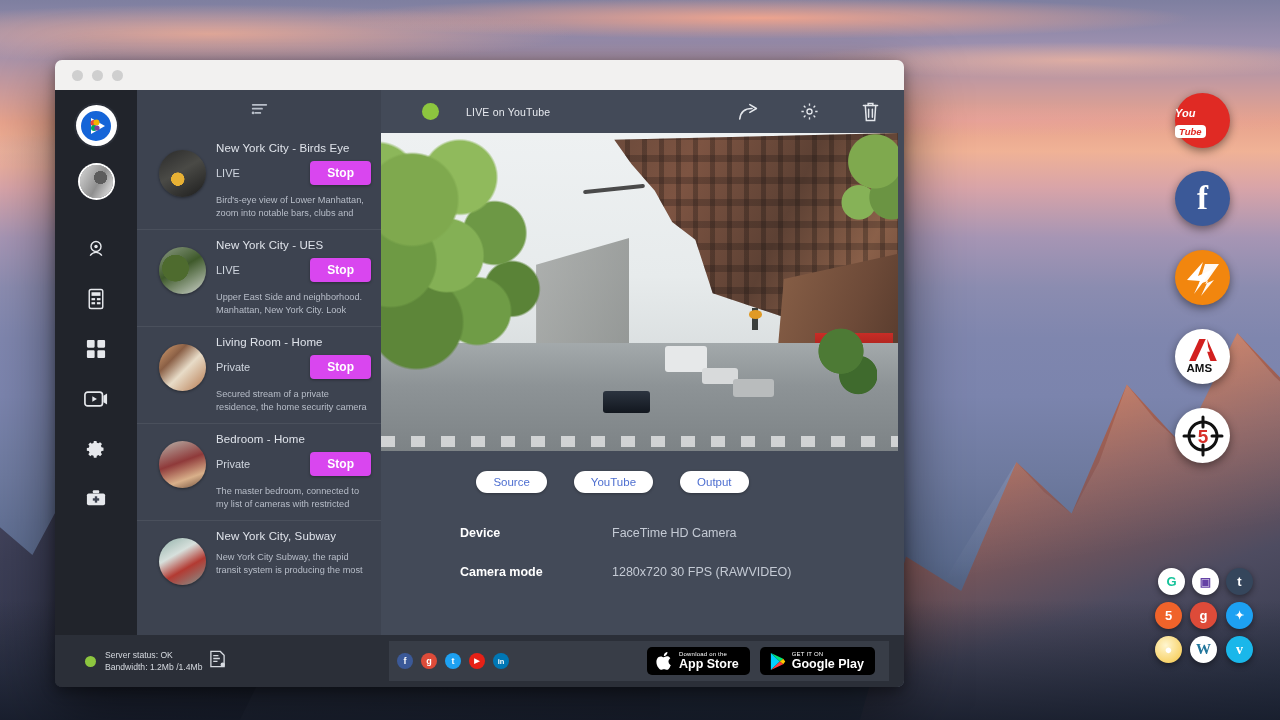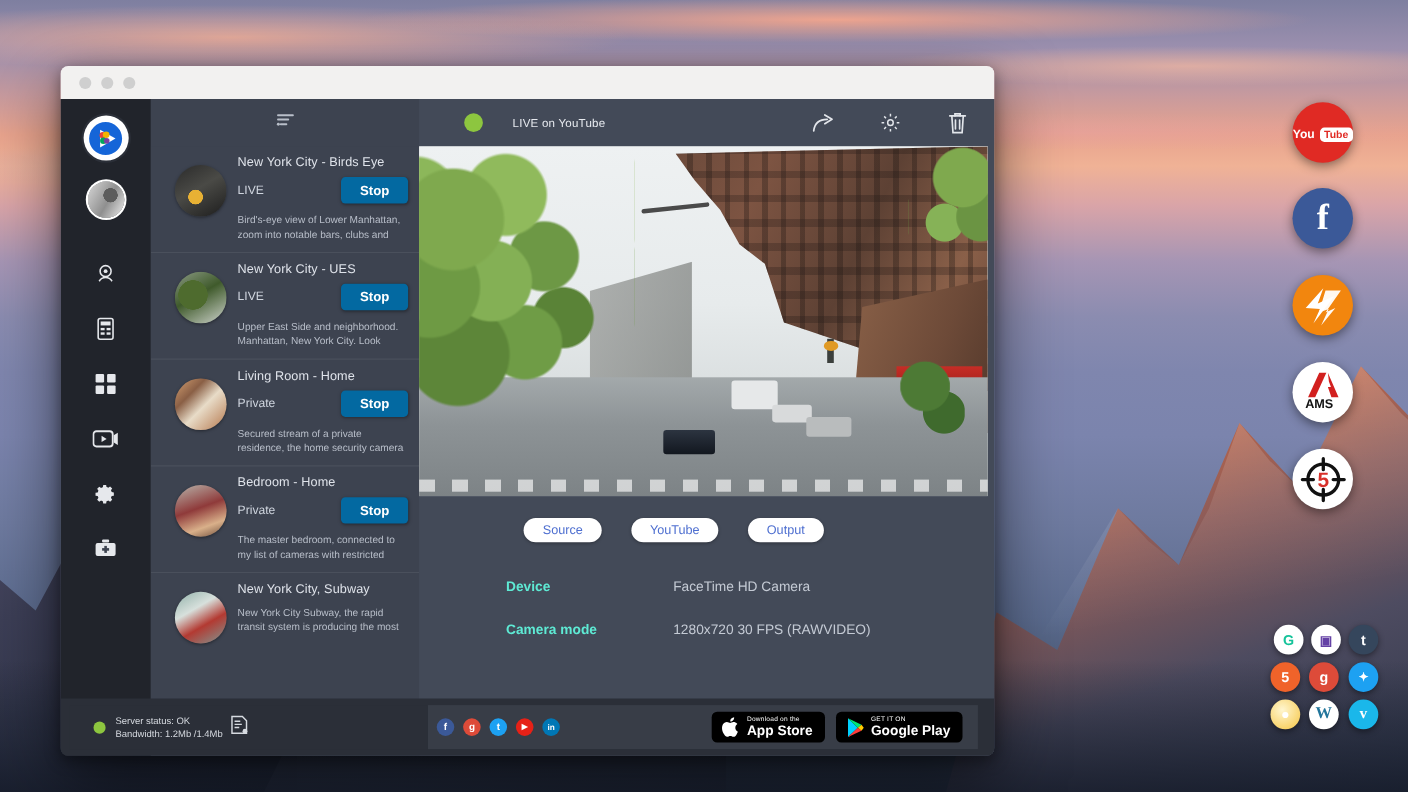--- a/index.html
+++ b/index.html
@@ -178,21 +178,21 @@
   .thumb-5 { background:
       linear-gradient(150deg,#8fb0a8 0%, #d7e0dc 35%, #b33a32 62%, #7f9a95 100%); }
   .cam-info { flex:1; min-width:0; }
   .cam-name {
     color:#dfe3ea; font-size:11.5px; letter-spacing:.1px;
     margin-bottom:7px; white-space:nowrap; overflow:hidden;
   }
   .cam-statusrow { display:flex; align-items:center; justify-content:space-between; }
   .cam-status { color:#cfd5de; font-size:11px; }
   .cam-btn {
-    background:#0369a1;
+    background:#d946ef;
     color:#fff; font-size:12px; font-weight:bold;
     border:none; border-radius:4px;
     padding:5px 17px;
     cursor:pointer;
     box-shadow:0 1px 3px rgba(0,0,0,.35);
   }
   .cam-desc {
     margin-top:9px;
     color:#b8bec9; font-size:9.2px; line-height:1.42;
     max-height:26px; overflow:hidden;
@@ -318,21 +318,21 @@
     background:#fff; color:#4e6fd0;
     border:none; border-radius:13px;
     font-size:11.5px;
     padding:5px 17px;
     cursor:pointer;
     box-shadow:0 1px 3px rgba(0,0,0,.3);
   }
 
   #details { padding:33px 0 0 79px; }
   .detail-row { display:flex; margin-bottom:25px; }
-  .detail-label { width:152px; color:#5eead4; font-size:12.5px; font-weight:bold; }
+  .detail-label { width:152px; color:#ffffff; font-size:12.5px; font-weight:bold; }
   .detail-value { color:#c4cad4; font-size:12.5px; }
 
   
   #statusbar {
     height:52px;
     background:#2b2f38;
     display:flex; align-items:center;
     padding:0 15px 0 8px;
   }
   #status-left {
@@ -664,21 +664,21 @@
               <span class="t1">GET IT ON</span>
               <span class="t2">Google Play</span>
             </span>
           </span>
         </span>
       </div>
     </div>
   </div>
 
   <div class="dicon" id="ic-youtube">
-    <span style="text-align:left;">
+    <span style="text-align:left;font-style:italic;">
       <span class="yt-top">You</span>
       <span class="yt-box">Tube</span>
     </span>
   </div>
   <div class="dicon" id="ic-facebook">
     <span>f</span>
   </div>
   <div class="dicon" id="ic-wave">
     <svg width="44" height="44" viewBox="0 0 44 44">
       <path fill="#ffffff" d="M6 24 L22 6 L17 20 L32 13 L13 38 L19 25 Z"></path>

